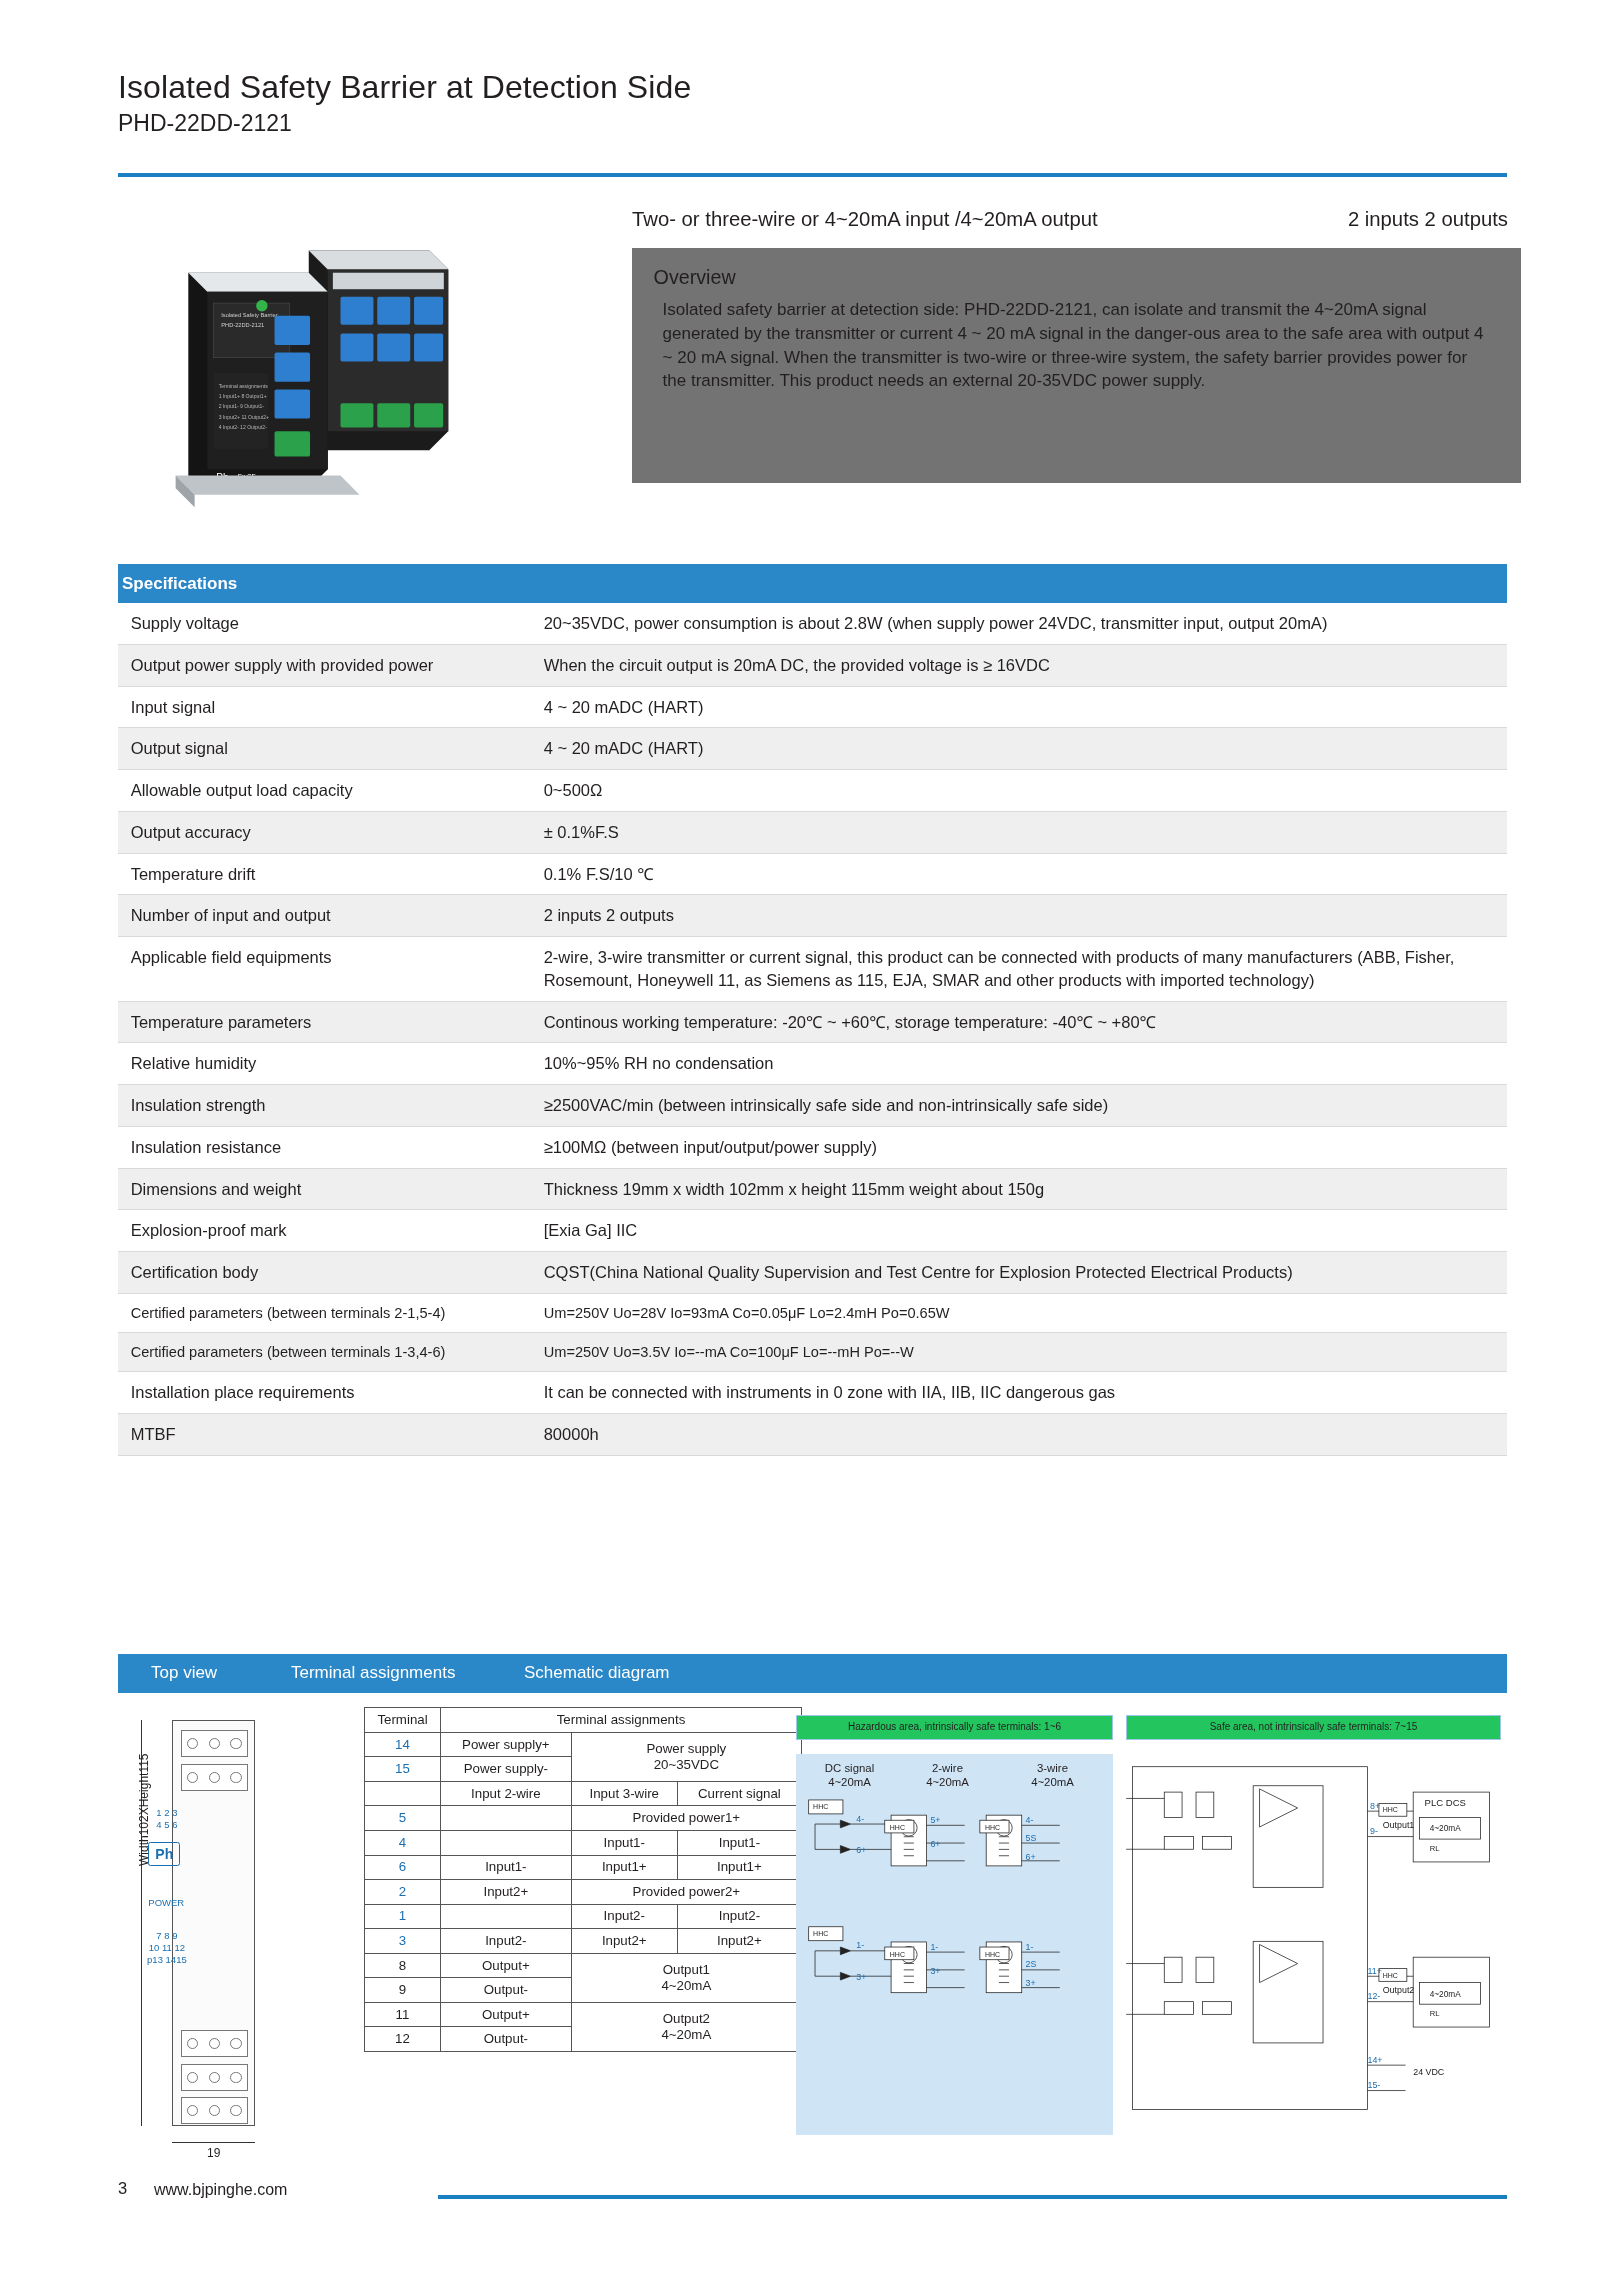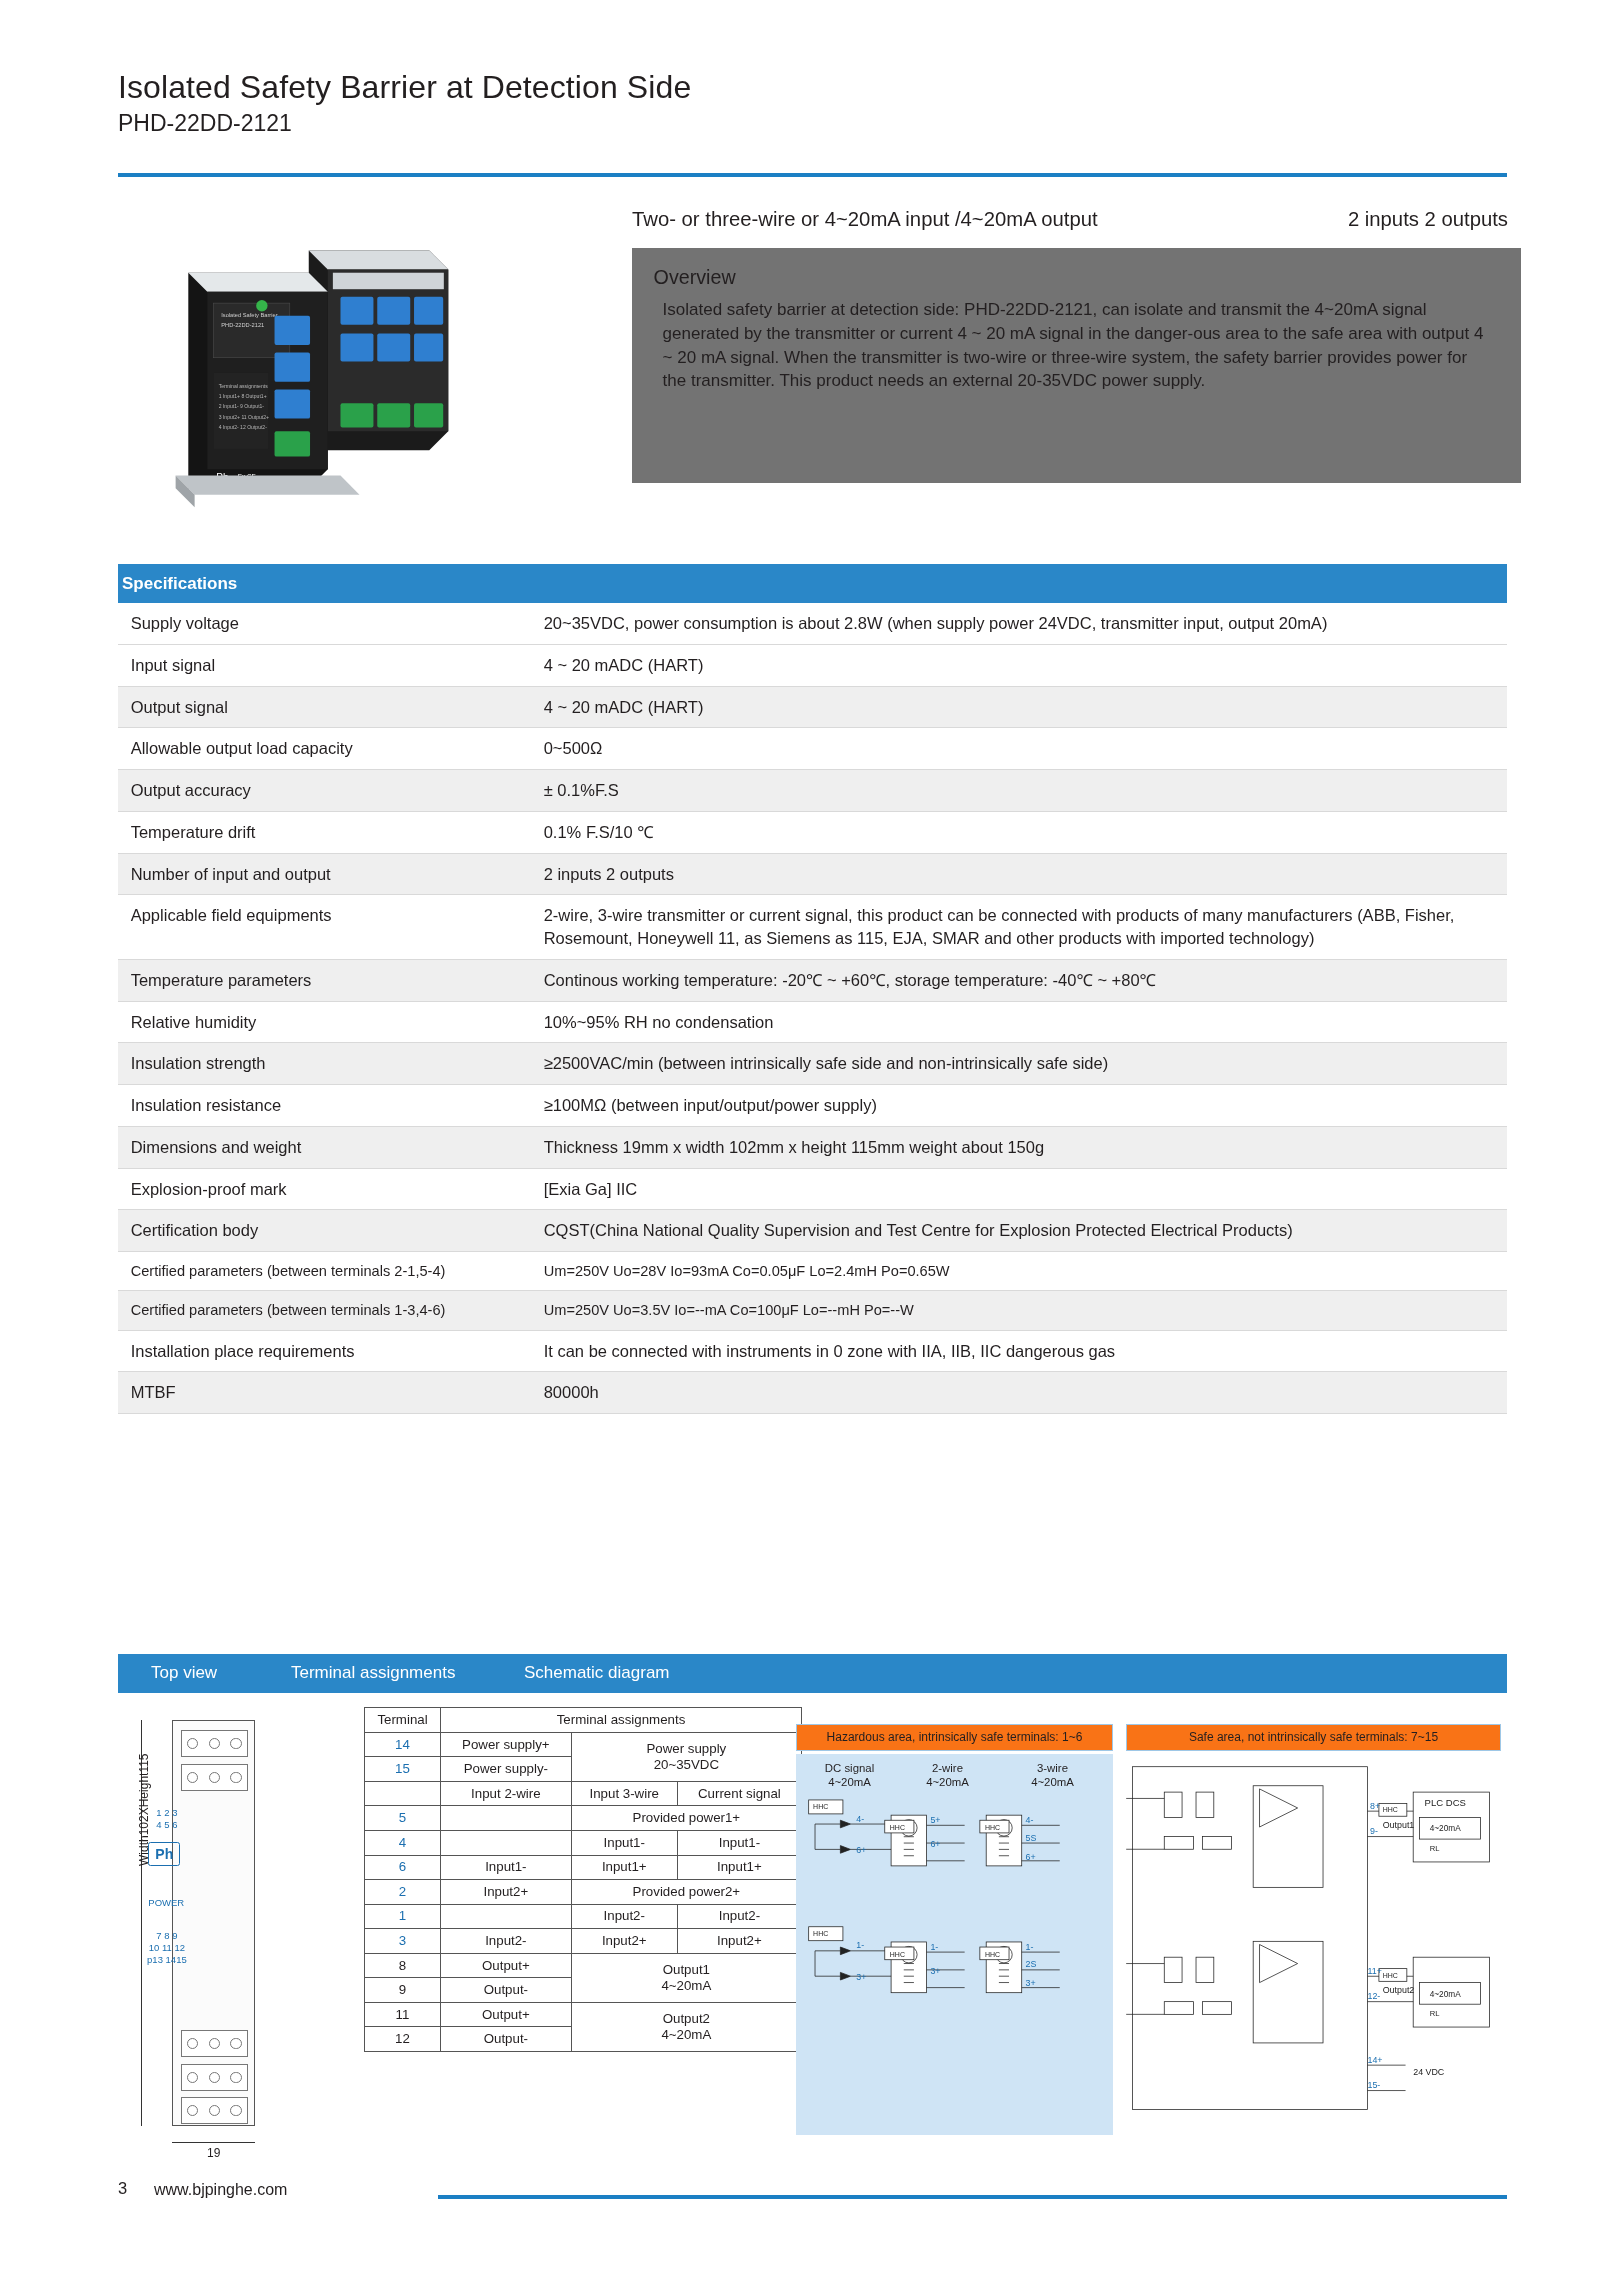--- a/index.html
+++ b/index.html
@@ -252,24 +252,24 @@
   .term-table td.num { color: #1b6fb0; }
   .term-table td.tall { height: 36px; }
   
   .schem {
     position: absolute;
     left: 678px; top: 6.3px;
     width: 705px; height: 444px;
   }
   .haz-head, .safe-head {
     position: absolute;
-    top: 17px;
-    background: #f97316;
+    top: 8px;
+    background: #22c55e;
     border: 0.6px solid #9ec7e6;
-    font-size: 12px;
+    font-size: 10px;
     text-align: center;
     color: #231f20;
     padding: 5.1px 3.8px;
     line-height: 1.25;
   }
   .haz-head { left: 0; width: 317px; }
   .safe-head { left: 330px; width: 375px; }
   .haz-body {
     position: absolute;
     left: 0; top: 47px;
@@ -396,20 +396,24 @@
 
   <div class="section-bar" id="spec-bar">
     <span class="sb-label">Specifications</span>
   </div>
 
   <table class="spec-table">
     <tbody>
         <tr>
           <td class="k">Supply voltage</td>
           <td class="v">20~35VDC, power consumption is about 2.8W (when supply power 24VDC, transmitter input, output 20mA)</td>
+        </tr>
+        <tr class="alt">
+          <td class="k">Output power supply with provided power</td>
+          <td class="v">When the circuit output is 20mA DC, the provided voltage is ≥ 16VDC</td>
         </tr>
         <tr>
           <td class="k">Input signal</td>
           <td class="v">4 ~ 20 mADC (HART)</td>
         </tr>
         <tr class="alt">
           <td class="k">Output signal</td>
           <td class="v">4 ~ 20 mADC (HART)</td>
         </tr>
         <tr>

